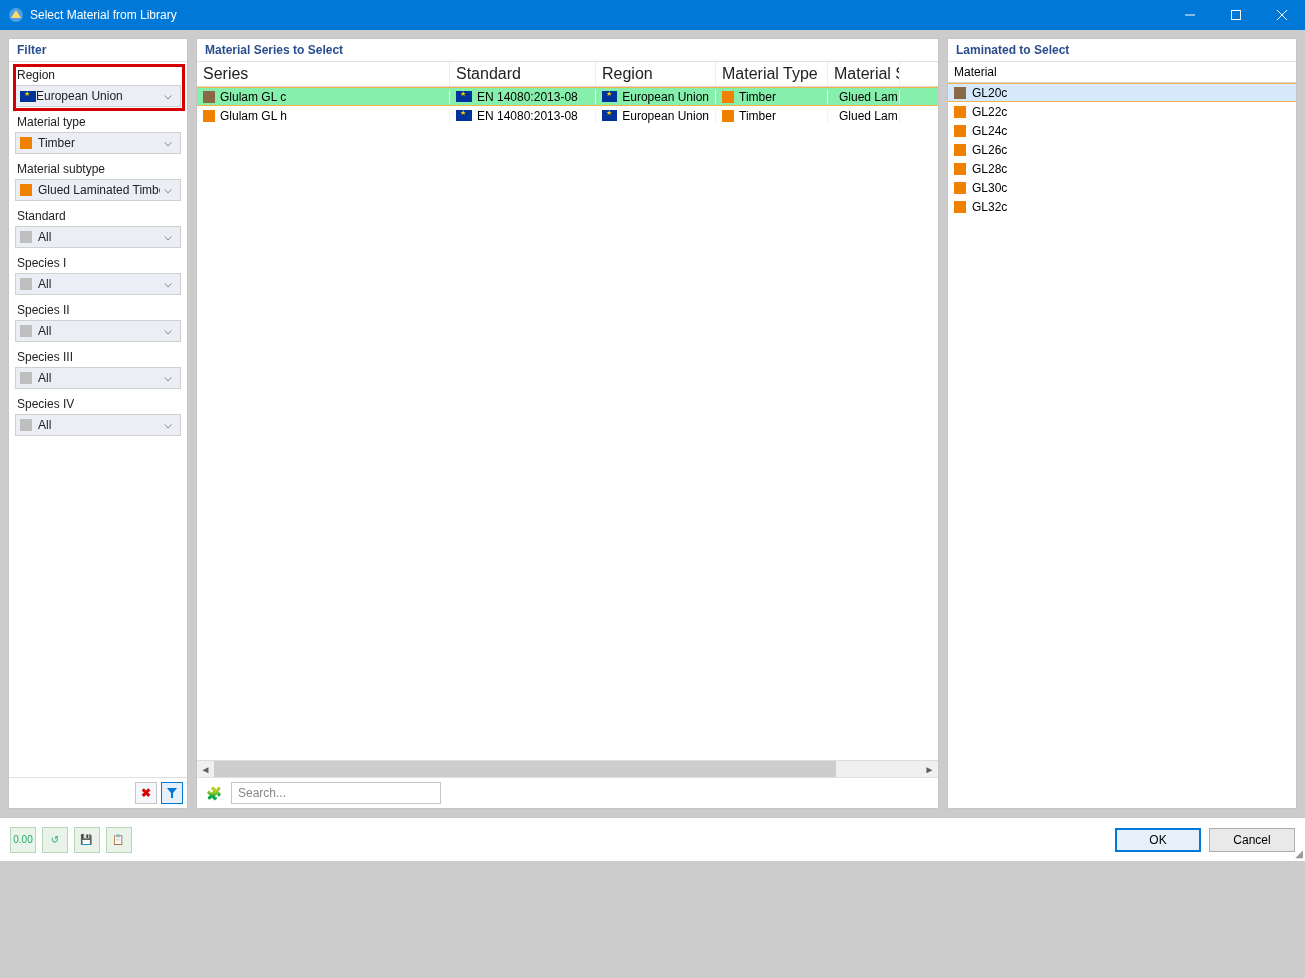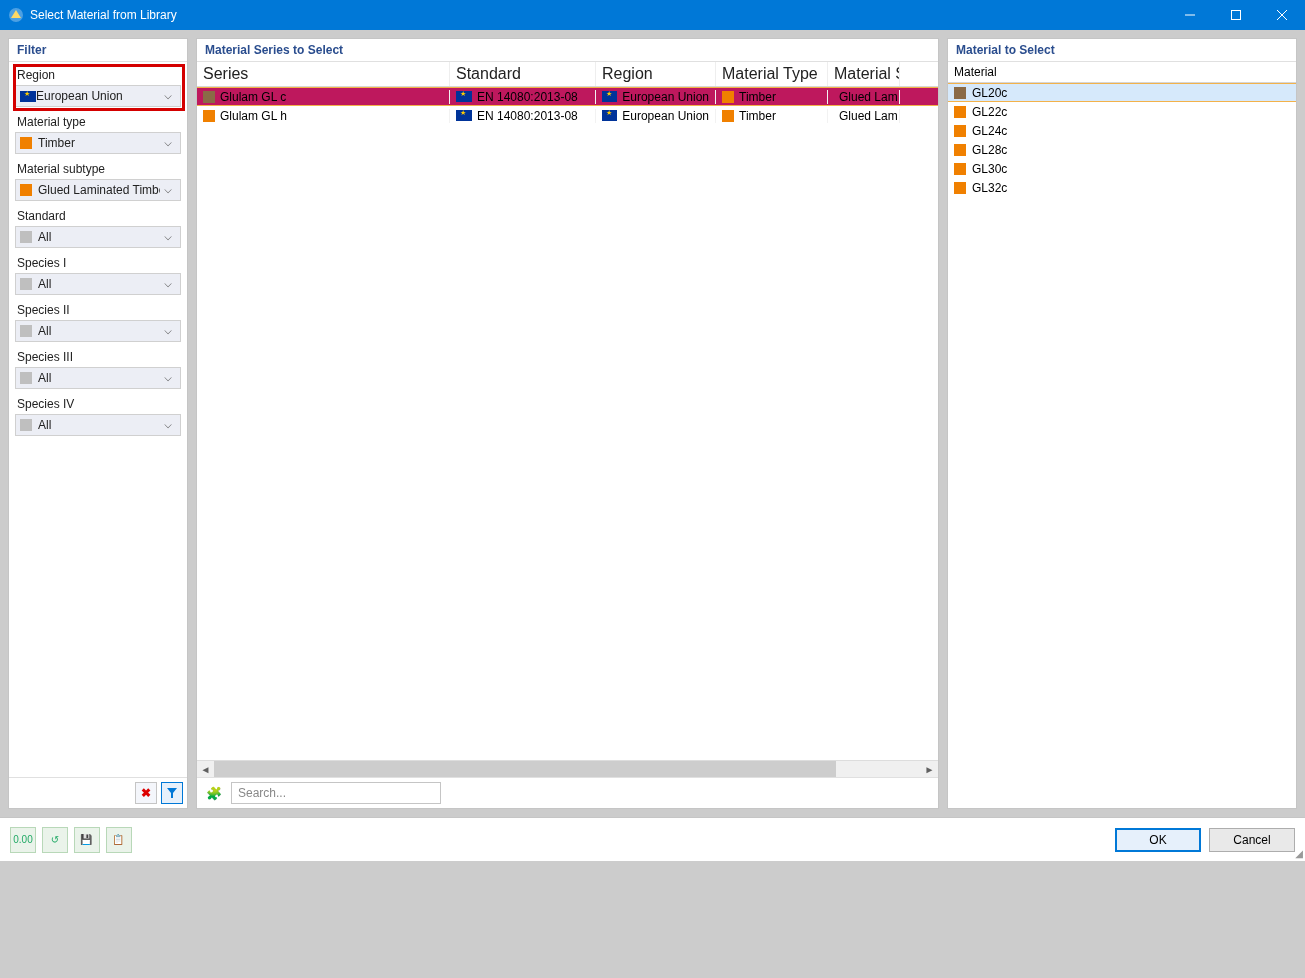--- a/index.html
+++ b/index.html
@@ -35,21 +35,21 @@
 .mini-btn.active { border:1px solid #0078d7; background:#e6f0fb; }
 
 
 .series-panel { flex: 1; min-width: 0; }
 .grid { flex: 1; overflow: hidden; display:flex; flex-direction:column; }
 .grid-header { display: flex; border-bottom: 1px solid #d6d6d6; background:#fff; }
 .grid-header .col { padding: 3px 6px; font-size: 16px; color: #222; border-right: 1px solid #eee; white-space:nowrap; overflow:hidden; }
 .grid-body { flex:1; overflow:auto; }
 .grid-row { display: flex; height: 19px; align-items: center; }
 .grid-row .cell { padding: 0 6px; border-right: 1px solid #f2f2f2; white-space:nowrap; overflow:hidden; display:flex; align-items:center; gap:5px; }
-.grid-row.selected { background: #be185d; border-top:1px solid #f3b24a; border-bottom:1px solid #f3b24a; }
+.grid-row.selected { background: #86efac; border-top:1px solid #f3b24a; border-bottom:1px solid #f3b24a; }
 .sq { display:inline-block; width:12px; height:12px; }
 .sq.orange { background:#f08000; }
 .sq.brown { background:#8a6a46; }
 .sq.gray { background:#bfbfbf; }
 .eu-flag { width:16px; height:11px; background:#003399; position:relative; display:inline-block; }
 .eu-flag::after { content:"★"; position:absolute; color:#ffcc00; font-size:7px; left:4px; top:-1px; }
 
 .hscroll { height:17px; background:#f0f0f0; border-top:1px solid #ddd; display:flex; align-items:center; }
 .hscroll .arrow { width:17px; height:17px; display:flex; align-items:center; justify-content:center; background:#f0f0f0; color:#606060; font-size:10px; }
 .hscroll .track { flex:1; height:100%; background:#f0f0f0; position:relative; }
@@ -261,34 +261,38 @@
       </div>
       <div class="search-row">
         <div class="mini-btn" style="border:none;background:none;">
             <span style="font-size:13px;">🧩</span>
           </div>
         <div class="search-box">Search...</div>
       </div>
     </div>
 
     <div class="panel material-panel">
-      <div class="panel-header">Material to Select</div>
+      <div class="panel-header">Laminated to Select</div>
       <div class="mat-header">Material</div>
       <div class="mat-body" id="mat-body">
           <div class="mat-row selected">
             <span class="sq brown"></span>
             <span>GL20c</span>
           </div>
           <div class="mat-row">
             <span class="sq orange"></span>
             <span>GL22c</span>
           </div>
           <div class="mat-row">
             <span class="sq orange"></span>
             <span>GL24c</span>
+          </div>
+          <div class="mat-row">
+            <span class="sq orange"></span>
+            <span>GL26c</span>
           </div>
           <div class="mat-row">
             <span class="sq orange"></span>
             <span>GL28c</span>
           </div>
           <div class="mat-row">
             <span class="sq orange"></span>
             <span>GL30c</span>
           </div>
           <div class="mat-row">

